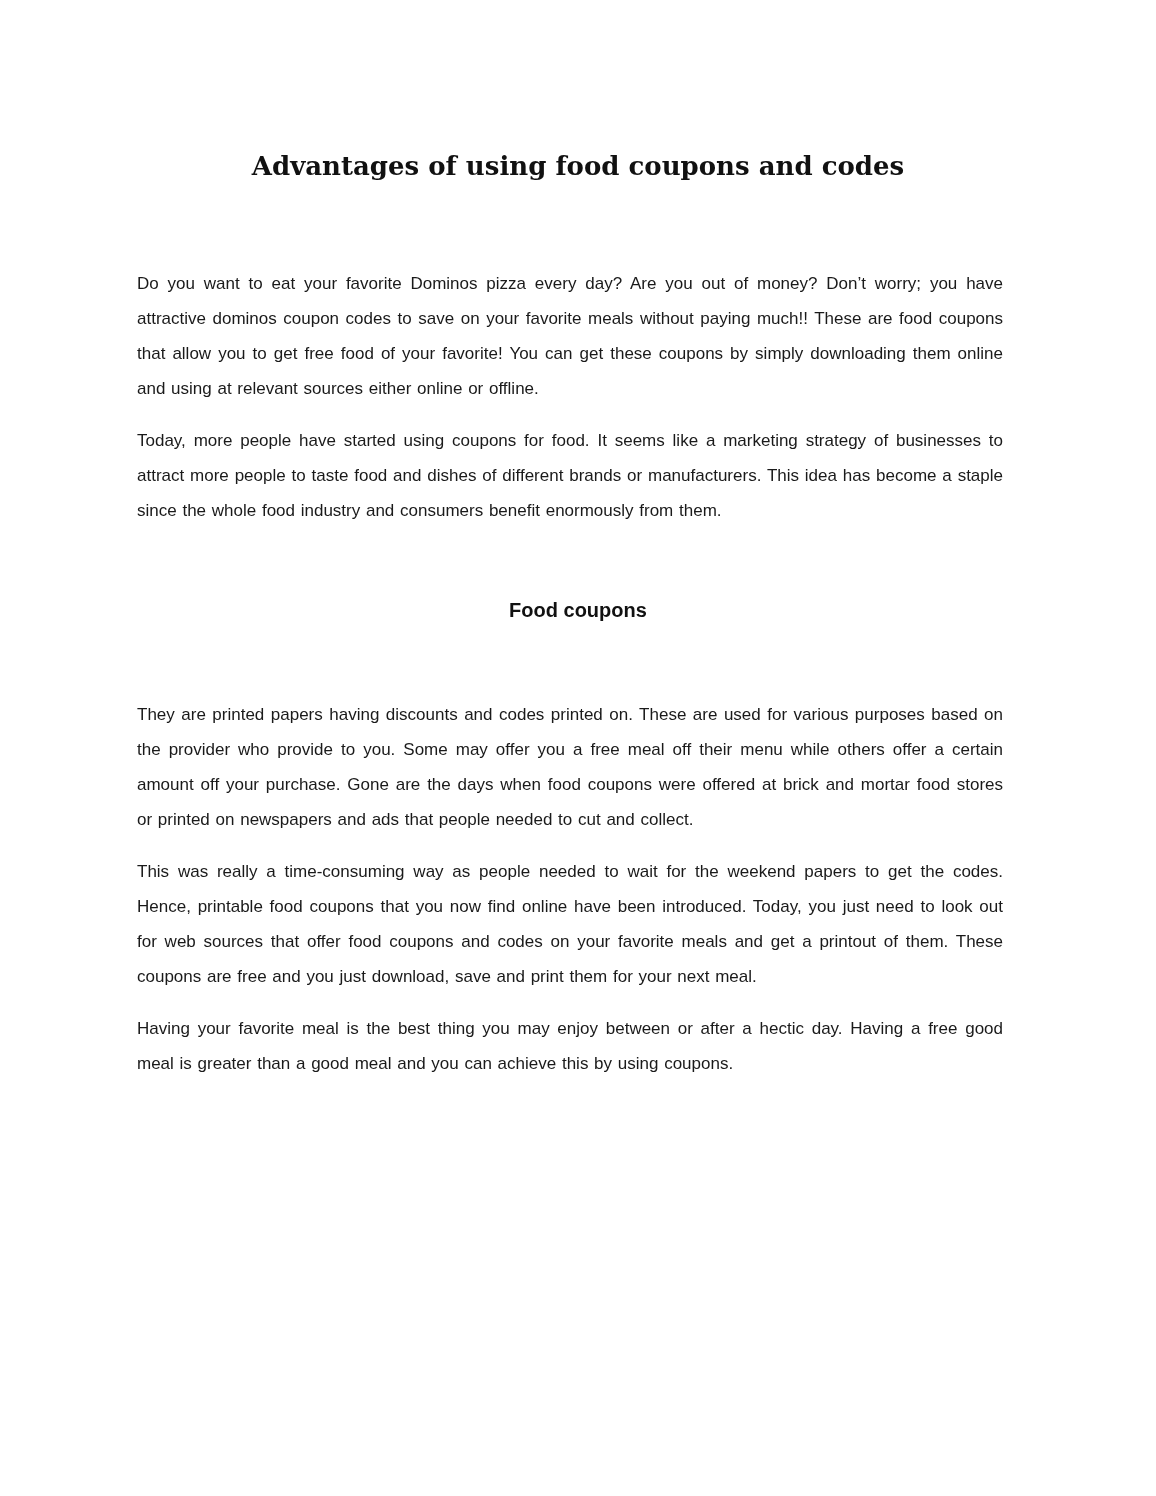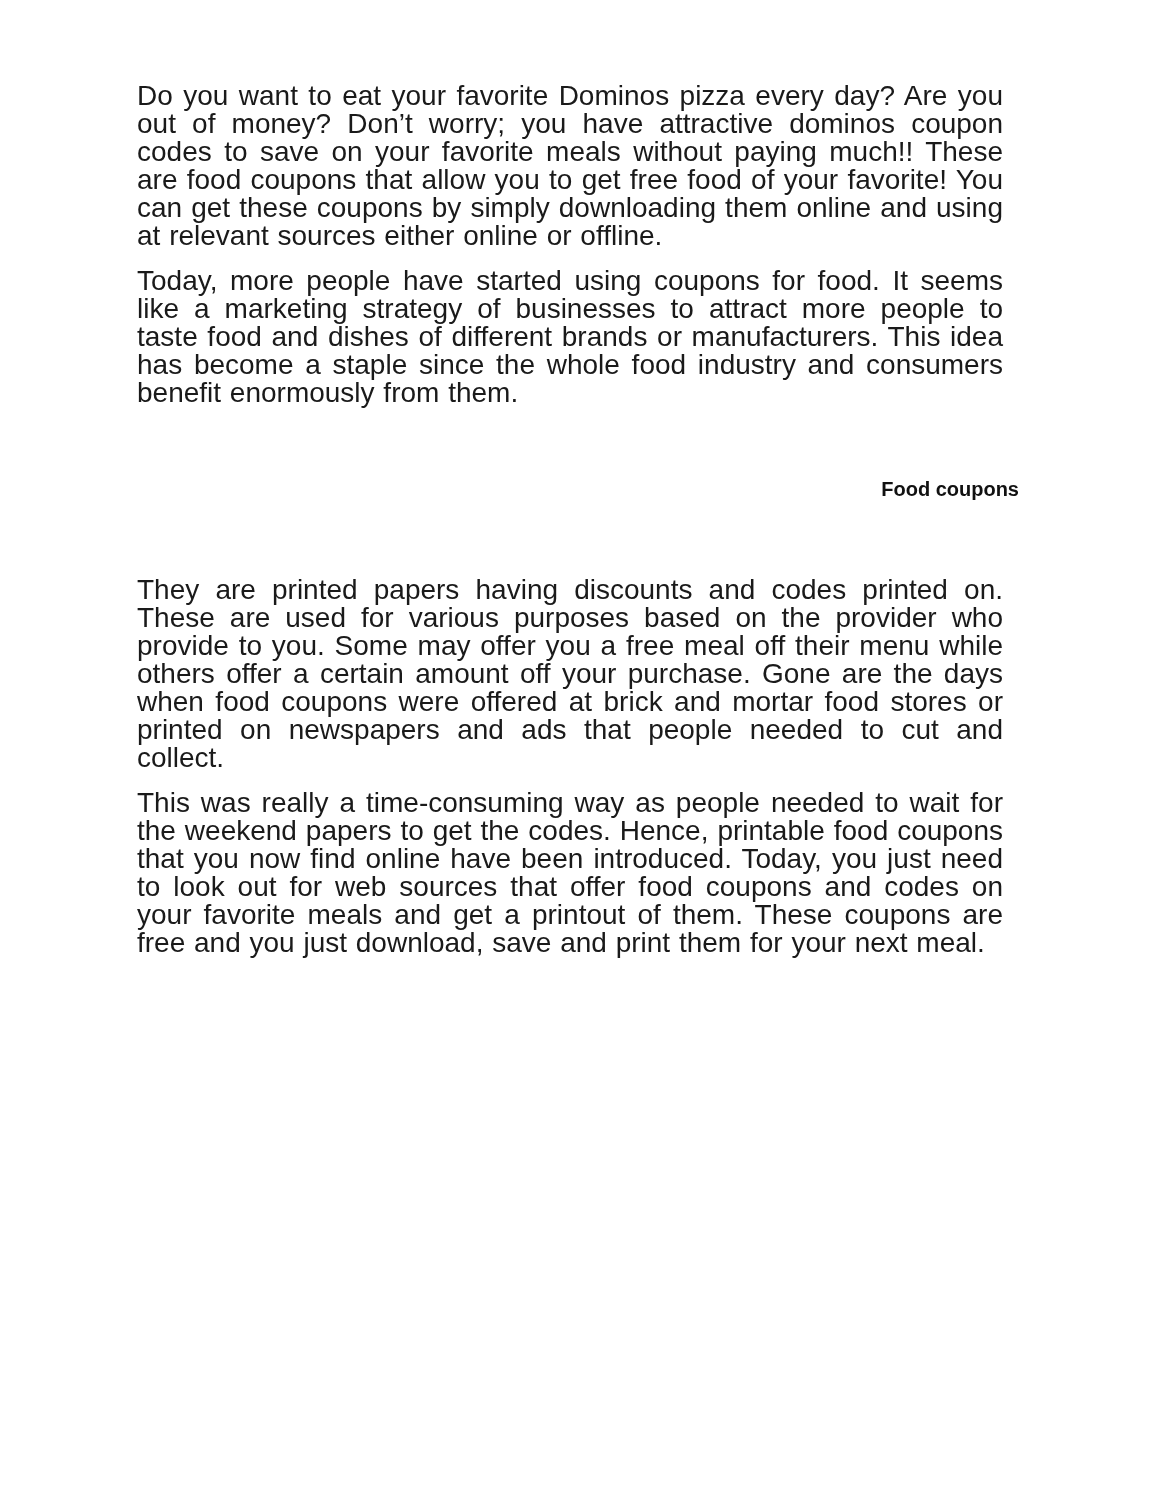--- a/index.html
+++ b/index.html
@@ -23,55 +23,57 @@
     margin: 148px 0 0 0;
     font-family: "DejaVu Serif", serif;
     font-weight: 700;
     font-size: 26px;
     line-height: 36px;
     text-align: center;
     color: #111111;
     letter-spacing: 0px;
   }
   .para {
-    font-size: 28px;
-    line-height: 28px;
+    font-size: 17px;
+    line-height: 35px;
     text-align: justify;
     margin: 0 16px 17px 0;
     word-spacing: 1px;
   }
   .para.first-after-title {
     margin-top: 82px;
   }
   .section-heading {
     font-size: 20px;
     line-height: 29px;
     font-weight: 700;
     margin: 68px 0 72px 0;
-    text-align: right;
+    text-align: center;
     color: #111111;
   }
   .last-para {
     margin-bottom: 0;
   }
 </style>
 </head>
 <body>
 
 <div class="page">
   <div class="content">
 
+    <h1 class="doc-title">Advantages of using food coupons and codes</h1>
 
     <p class="para first-after-title">Do you want to eat your favorite Dominos pizza every day? Are you out of money? Don’t worry; you have attractive dominos coupon codes to save on your favorite meals without paying much!! These are food coupons that allow you to get free food of your favorite! You can get these coupons by simply downloading them online and using at relevant sources either online or offline.</p>
 
     <p class="para">Today, more people have started using coupons for food. It seems like a marketing strategy of businesses to attract more people to taste food and dishes of different brands or manufacturers. This idea has become a staple since the whole food industry and consumers benefit enormously from them.</p>
 
     <h2 class="section-heading">Food coupons</h2>
 
     <p class="para">They are printed papers having discounts and codes printed on. These are used for various purposes based on the provider who provide to you. Some may offer you a free meal off their menu while others offer a certain amount off your purchase. Gone are the days when food coupons were offered at brick and mortar food stores or printed on newspapers and ads that people needed to cut and collect.</p>
 
     <p class="para">This was really a time-consuming way as people needed to wait for the weekend papers to get the codes. Hence, printable food coupons that you now find online have been introduced. Today, you just need to look out for web sources that offer food coupons and codes on your favorite meals and get a printout of them. These coupons are free and you just download, save and print them for your next meal.</p>
 
 
 
+    <p class="para last-para">Having your favorite meal is the best thing you may enjoy between or after a hectic day. Having a free good meal is greater than a good meal and you can achieve this by using coupons.</p>
 
   </div>
 </div>
 
 </body></html>

